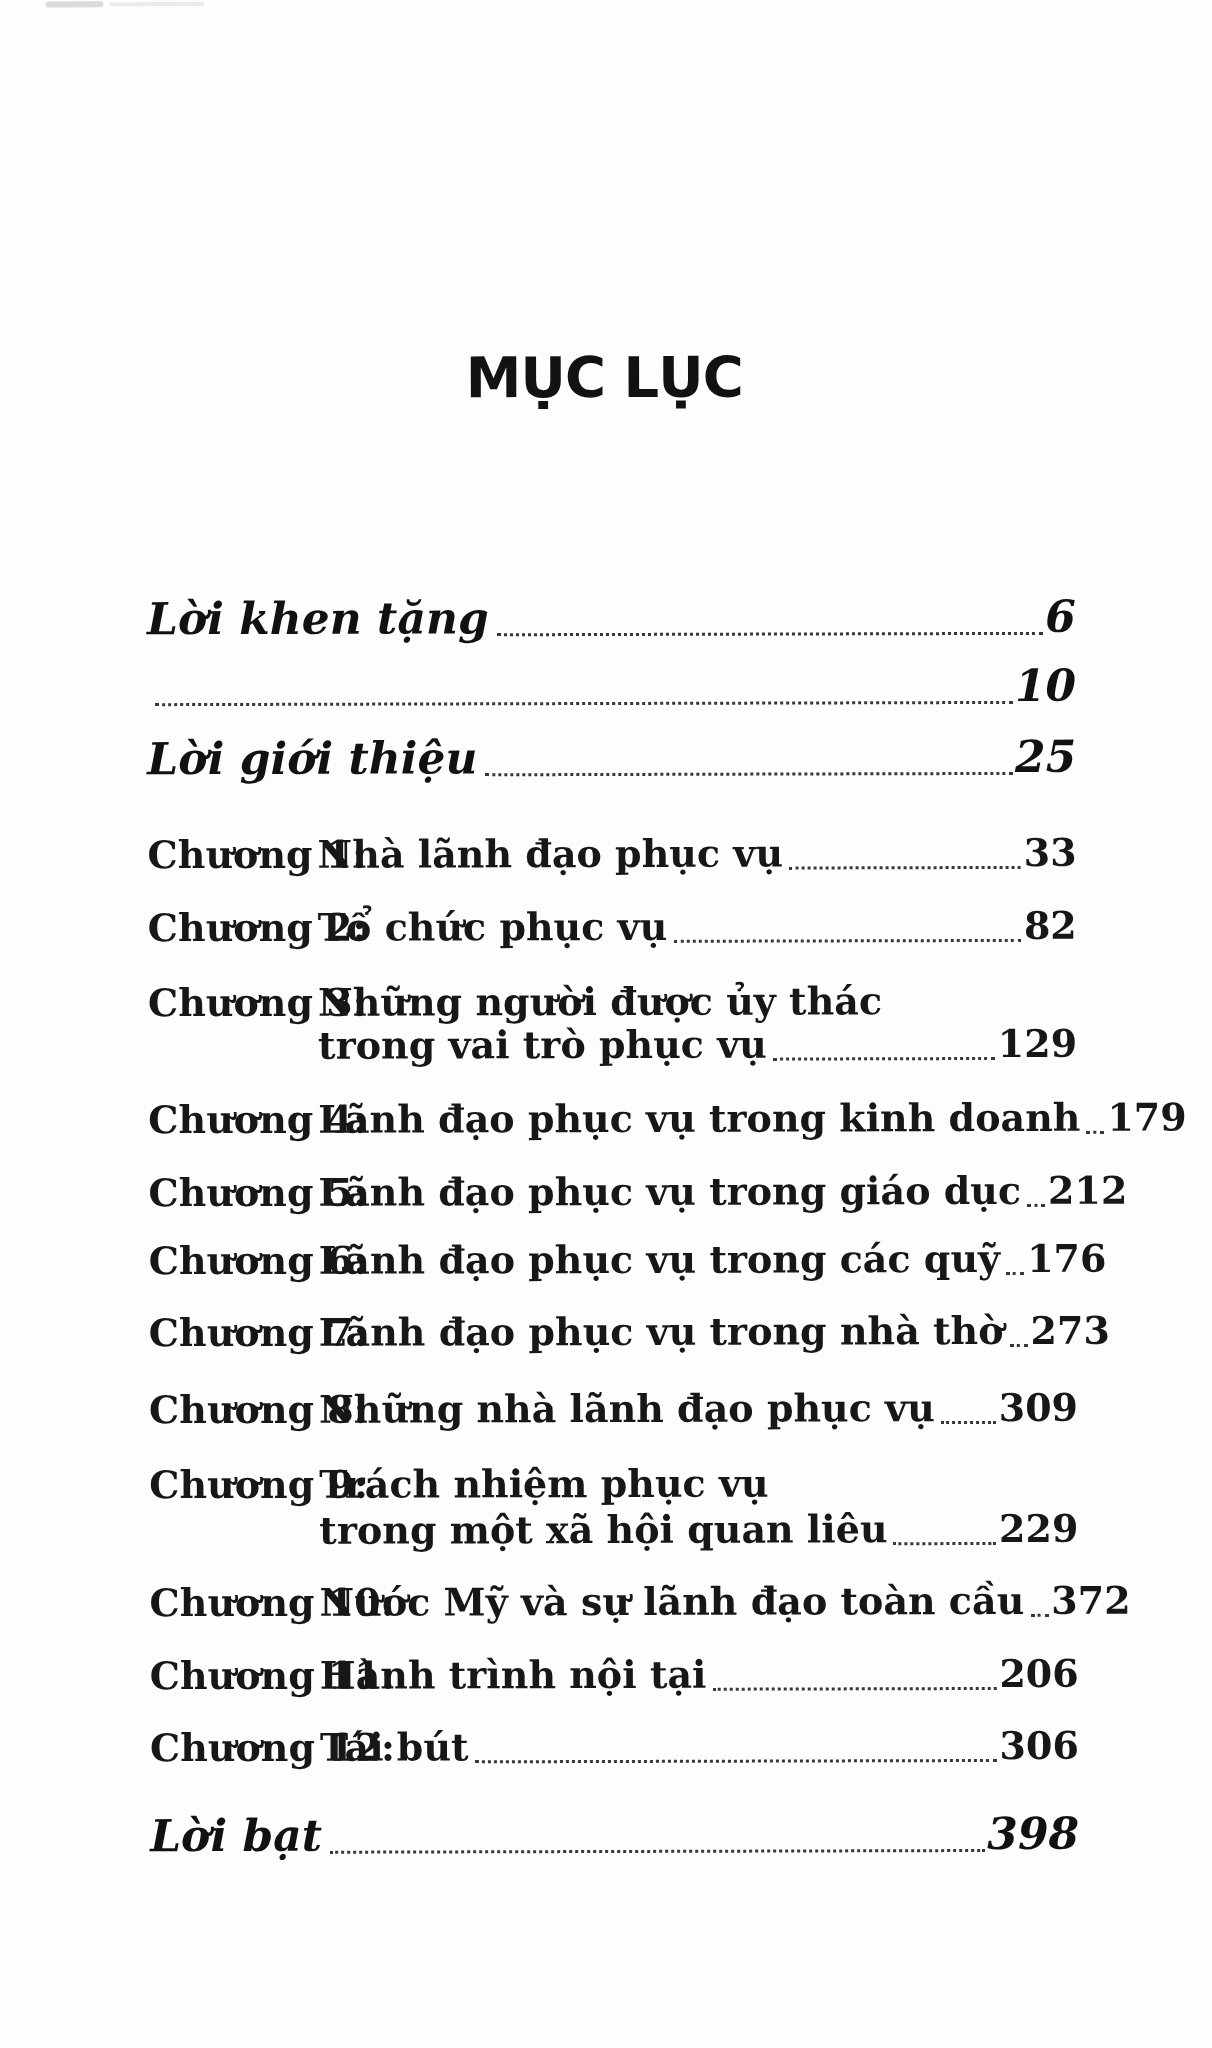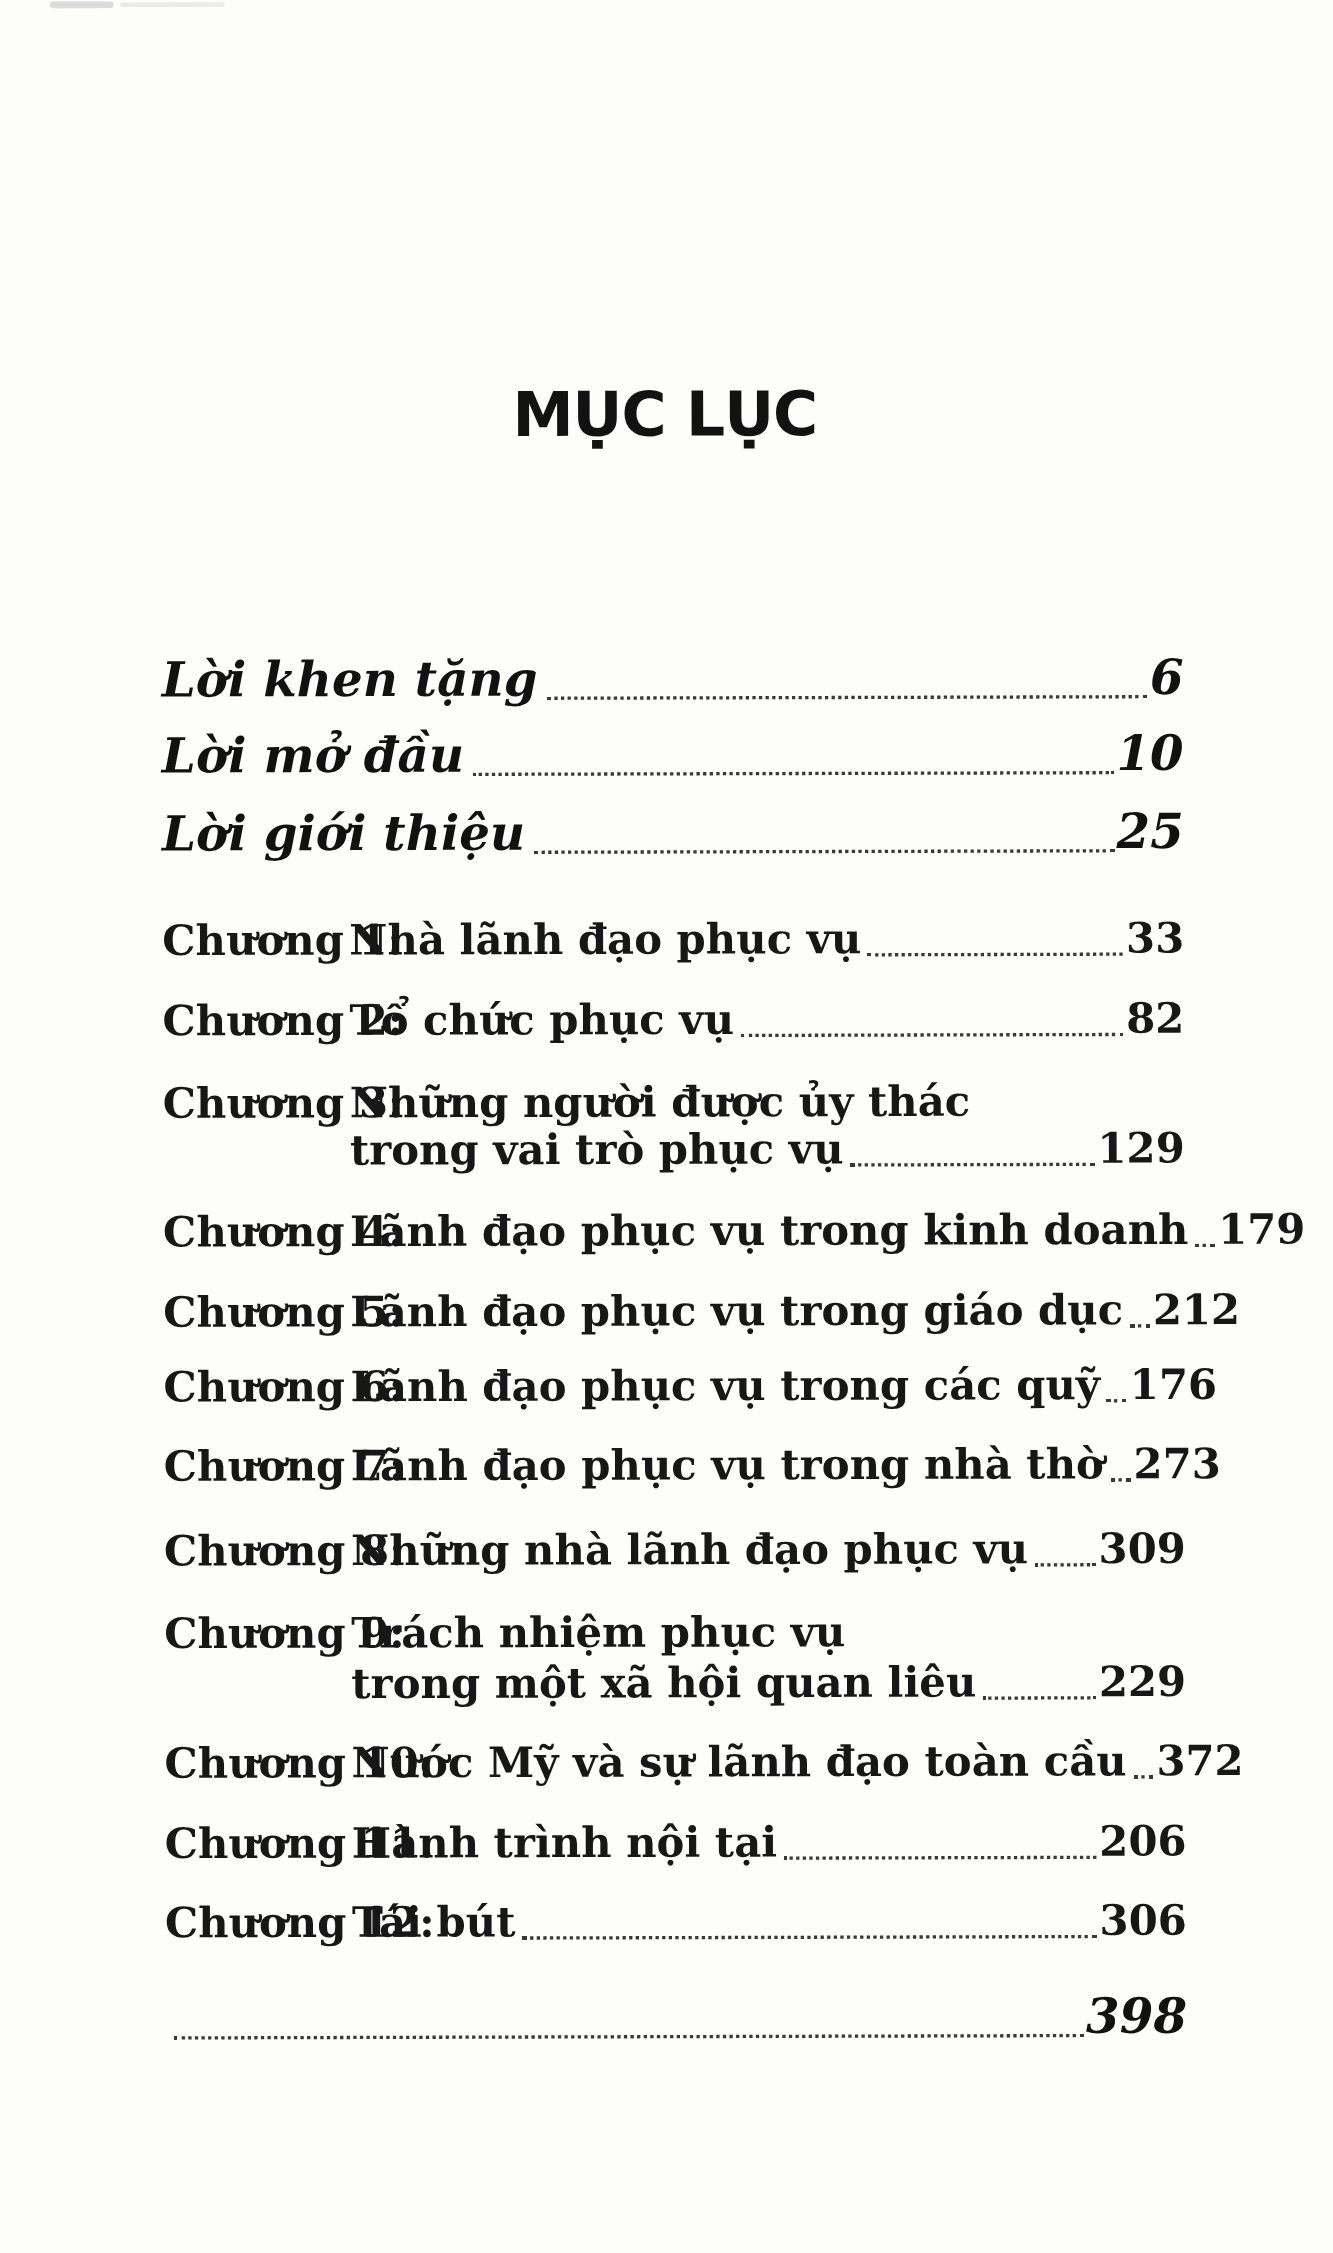--- a/index.html
+++ b/index.html
@@ -85,21 +85,20 @@
   <div class="artifact a2"></div>
 
   <h1 class="title">MỤC LỤC</h1>
 
   <div class="row front" style="top:589px">
     <span class="t">Lời khen tặng</span>
     <span class="leader"></span>
     <span class="page">6</span>
   </div>
   <div class="row front" style="top:658px">
-    <span class="t">Lời mở đầu</span>
     <span class="leader"></span>
     <span class="page">10</span>
   </div>
   <div class="row front" style="top:729px">
     <span class="t">Lời giới thiệu</span>
     <span class="leader"></span>
     <span class="page">25</span>
   </div>
 
   <div class="row chapter" style="top:829px">
@@ -175,16 +174,17 @@
     <span class="page">206</span>
   </div>
   <div class="row chapter" style="top:1722px">
     <span class="ch-label">Chương 12:</span>
     <span class="t">Tái bút</span>
     <span class="leader"></span>
     <span class="page">306</span>
   </div>
 
   <div class="row front" style="top:1806px">
+    <span class="t">Lời bạt</span>
     <span class="leader"></span>
     <span class="page">398</span>
   </div>
 </div>
 
 </body></html>

